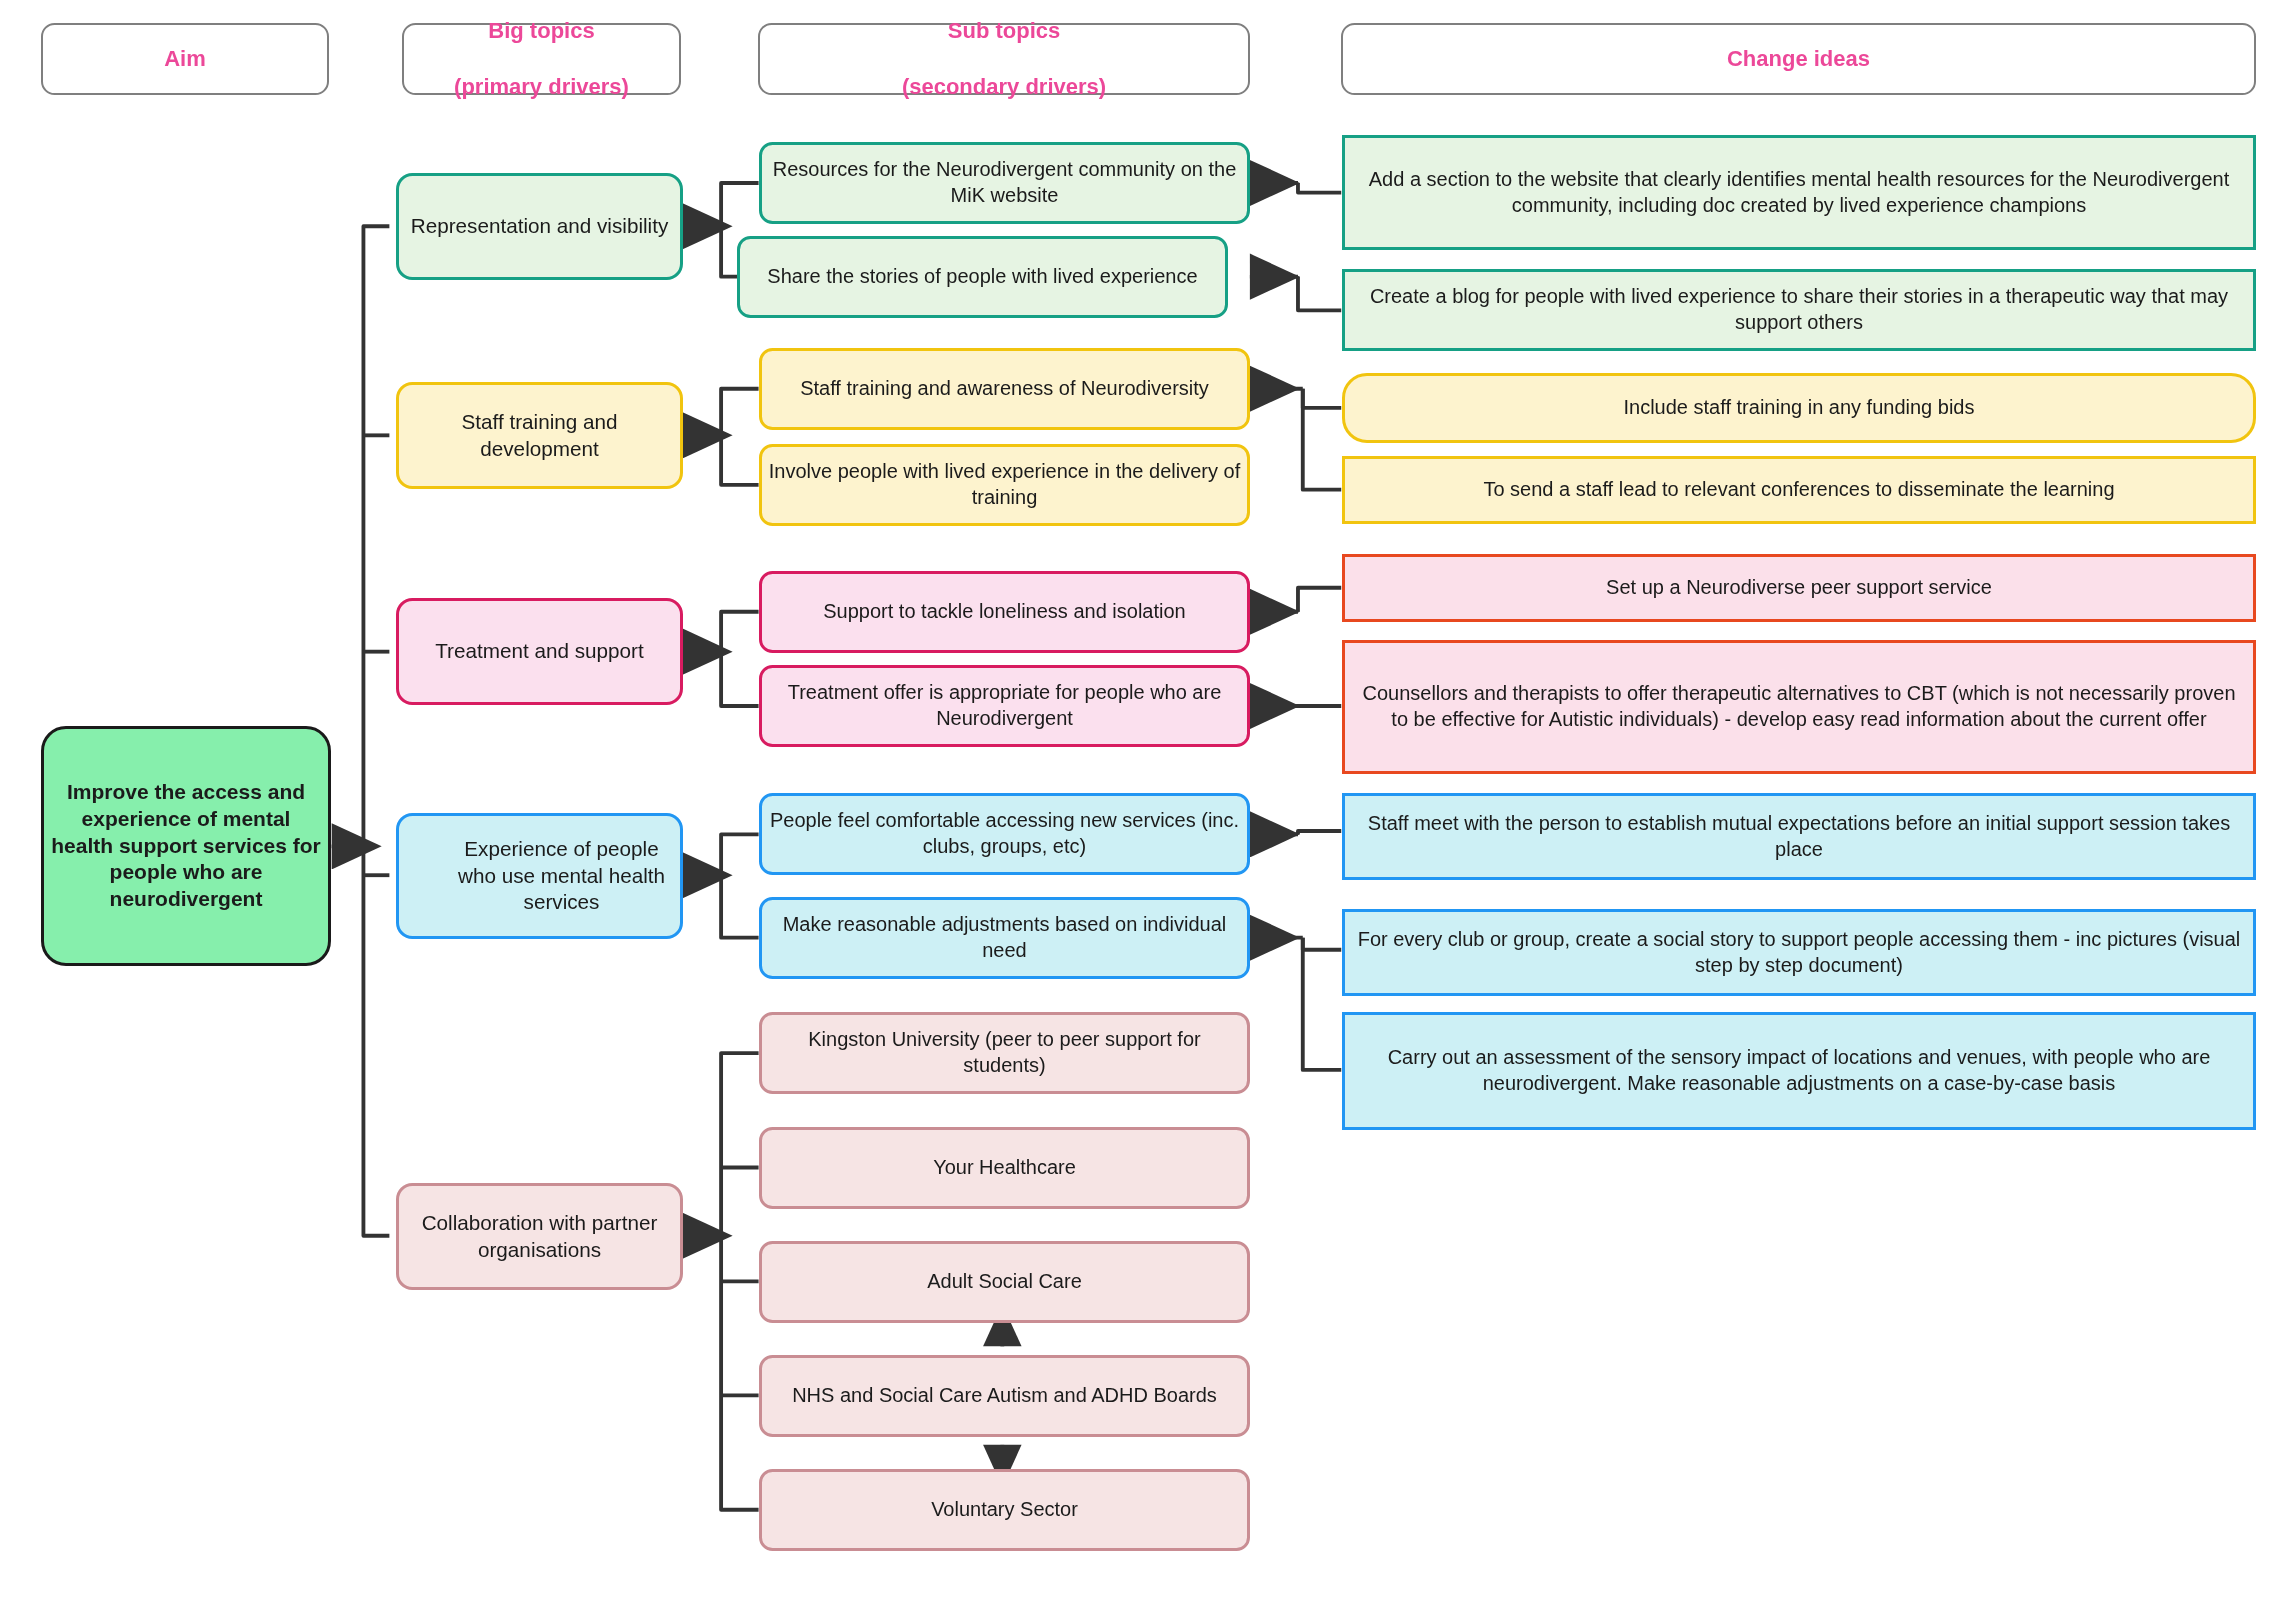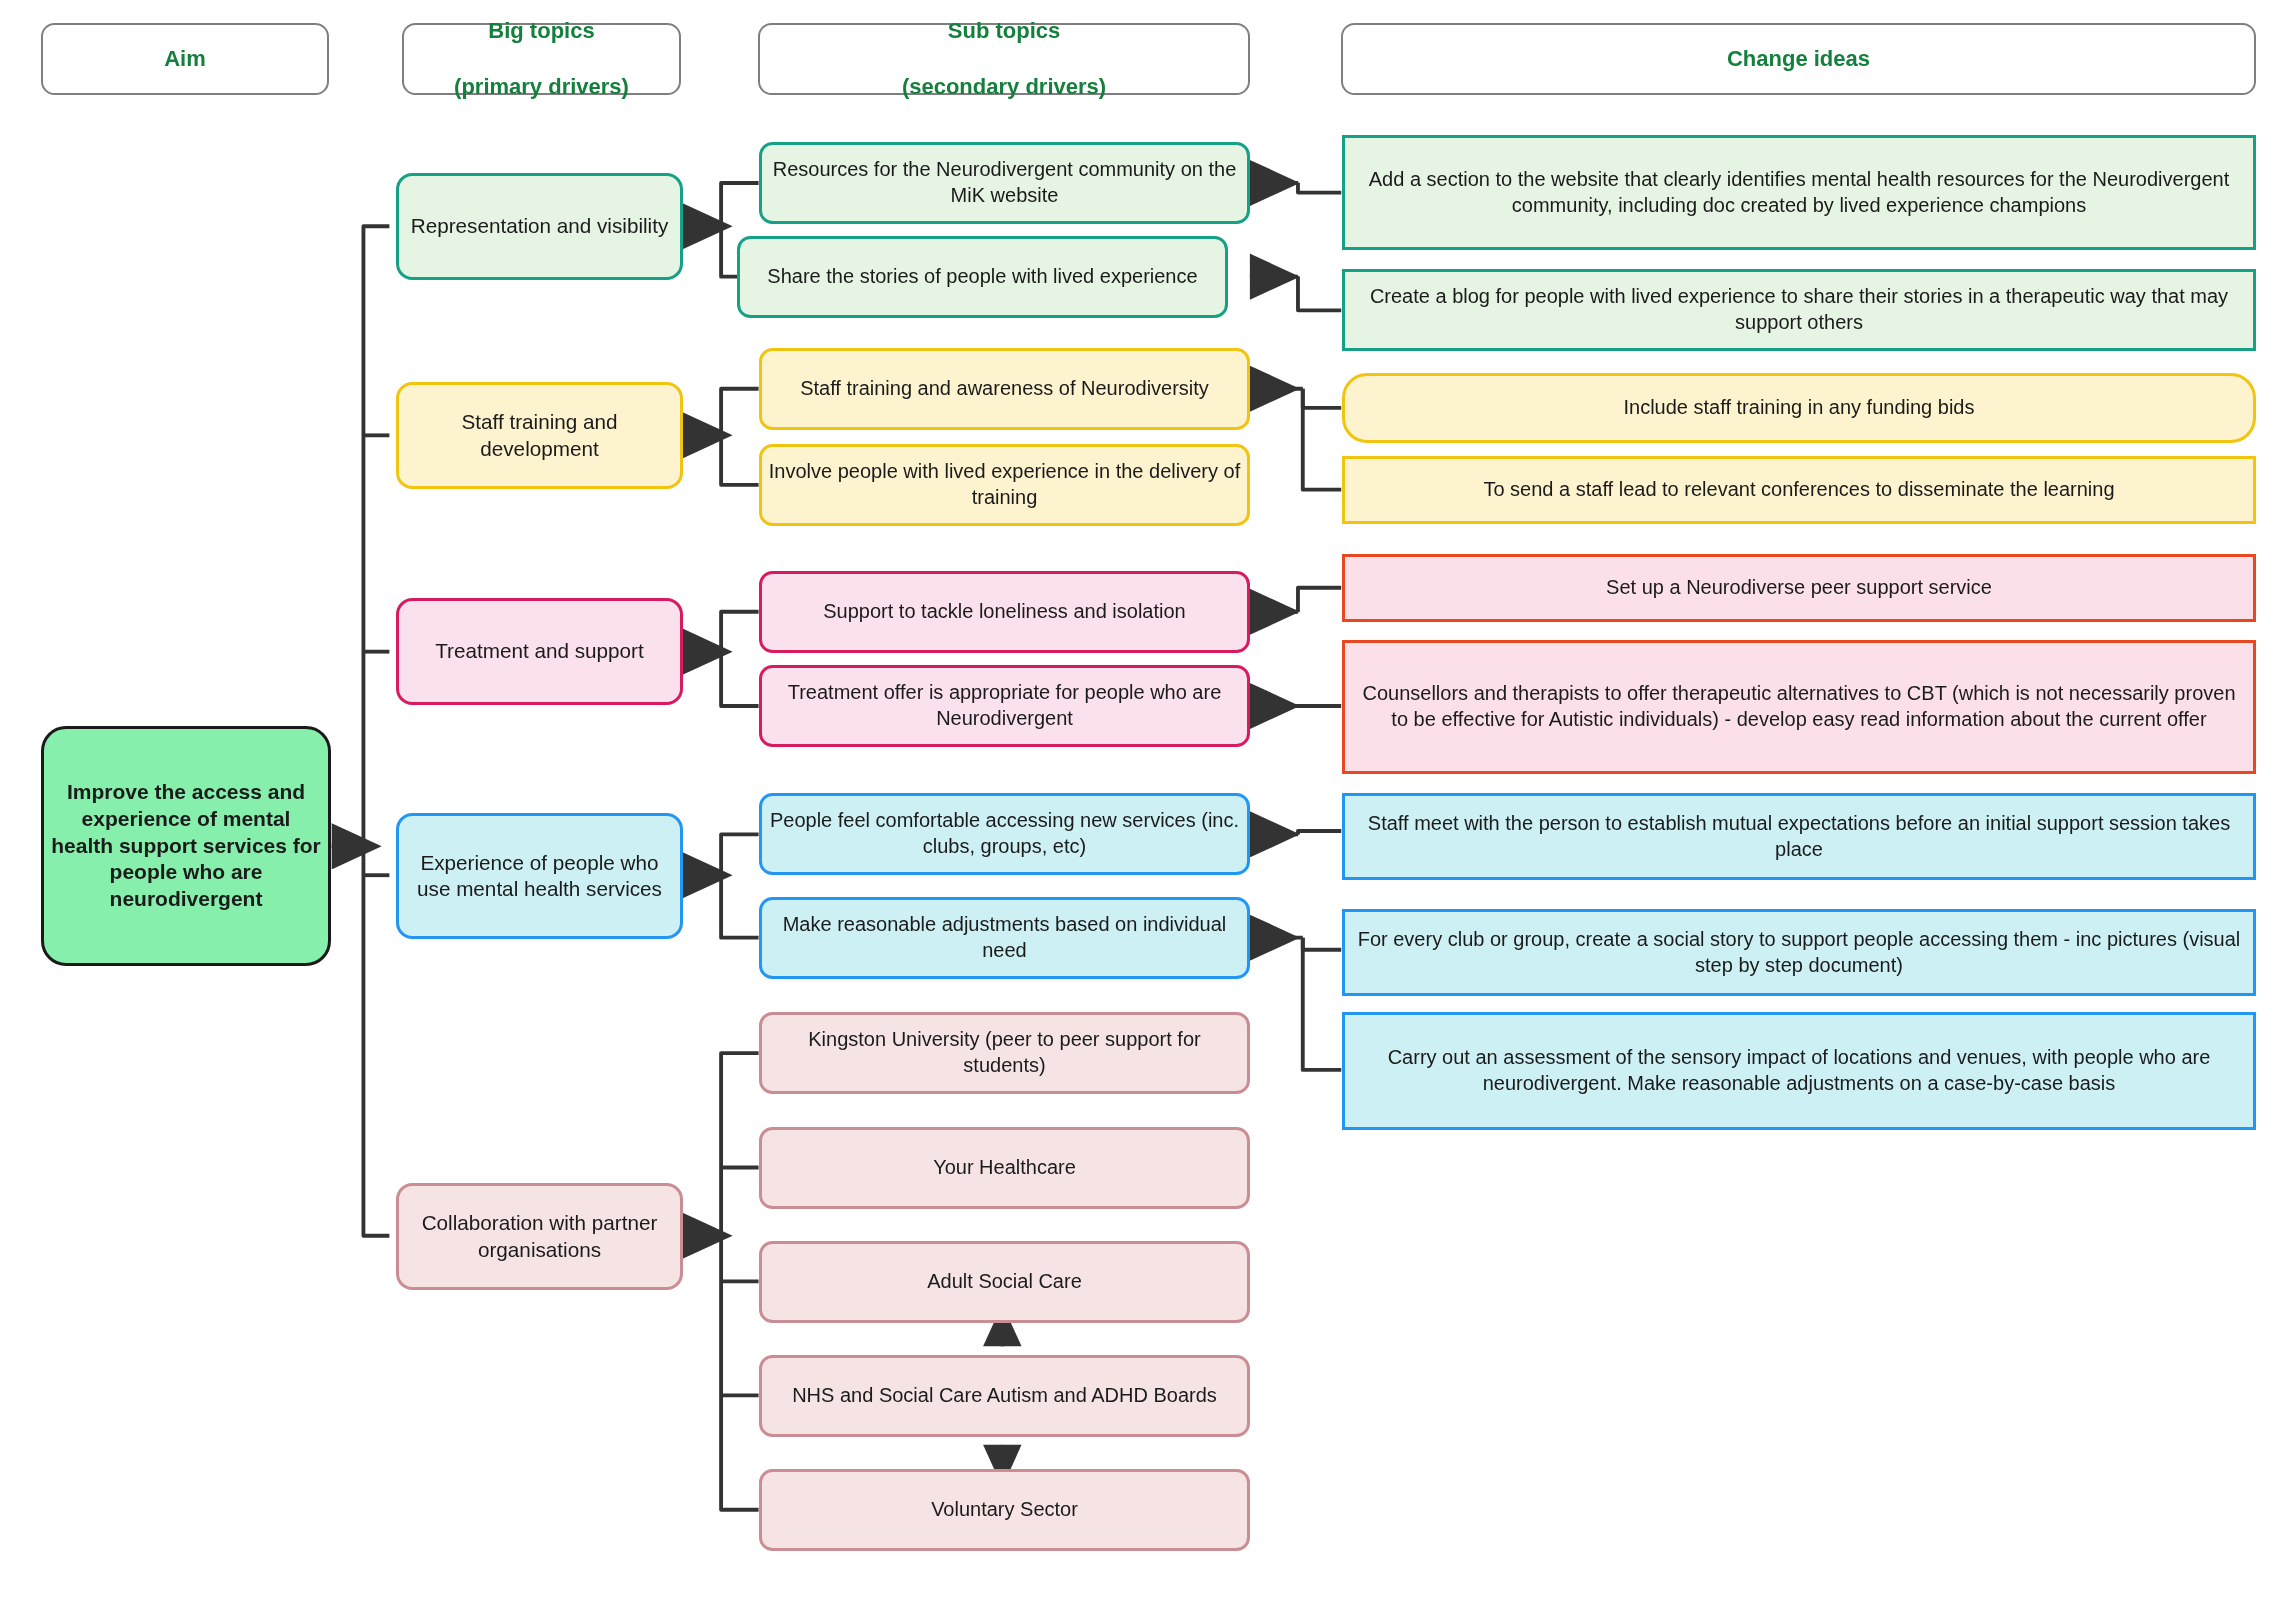--- a/index.html
+++ b/index.html
@@ -6,21 +6,21 @@
   body{font-family:"Liberation Sans", sans-serif;}
   #stage{position:relative;width:2295px;height:1611px;background:#ffffff;overflow:hidden;}
   .svg-layer{position:absolute;left:0;top:0;width:2295px;height:1611px;pointer-events:none;}
 
   .node{position:absolute;box-sizing:border-box;display:flex;align-items:center;justify-content:center;text-align:center;line-height:1.28;color:#1b1b1b;}
   .node span{display:block;padding:0 6.7px;}
 
   
   .hdr{
     border:2.9px solid #7f7f7f;border-radius:13.5px;background:#ffffff;
-    font-weight:bold;font-size:22px;color:#15803d;
+    font-weight:bold;font-size:22px;color:#ec4899;
   }
 
   
   .aim{
     border:3.4px solid #1a1a1a;border-radius:25px;background:#86efac;
     font-weight:bold;font-size:21px;
   }
 
   
   .prim{border-width:3.8px;border-style:solid;border-radius:16.3px;font-size:20.7px;}
@@ -143,21 +143,21 @@
   </div>
 
   <div class="node prim c-yellow" style="left:396px;top:382px;width:287px;height:107px;">
     <span>Staff training and development</span>
   </div>
 
   <div class="node prim c-pink" style="left:396px;top:598px;width:287px;height:107px;">
     <span>Treatment and support</span>
   </div>
 
-  <div class="node prim c-blue" style="left:396px;top:813px;width:287px;height:126px;">
+  <div class="node prim c-blue" style="left:396px;top:813px;width:287px;height:126px;padding-left:44px;">
     <span>Experience of people who use mental health services</span>
   </div>
 
   <div class="node prim c-rose" style="left:396px;top:1183px;width:287px;height:107px;">
     <span>Collaboration with partner organisations</span>
   </div>
 
   <div class="node sec c-green" style="left:759px;top:142px;width:491px;height:82px;">
     <span>Resources for the Neurodivergent community on the MiK website</span>
   </div>

